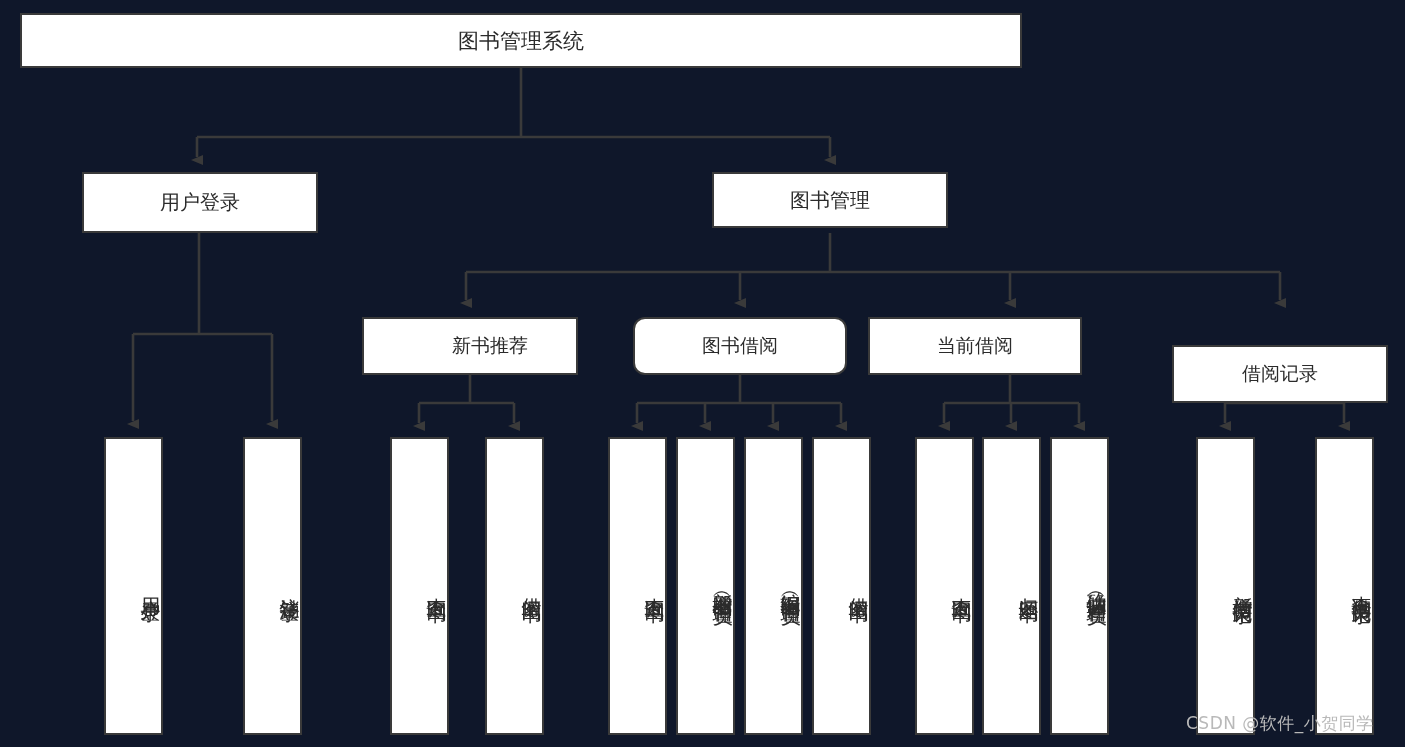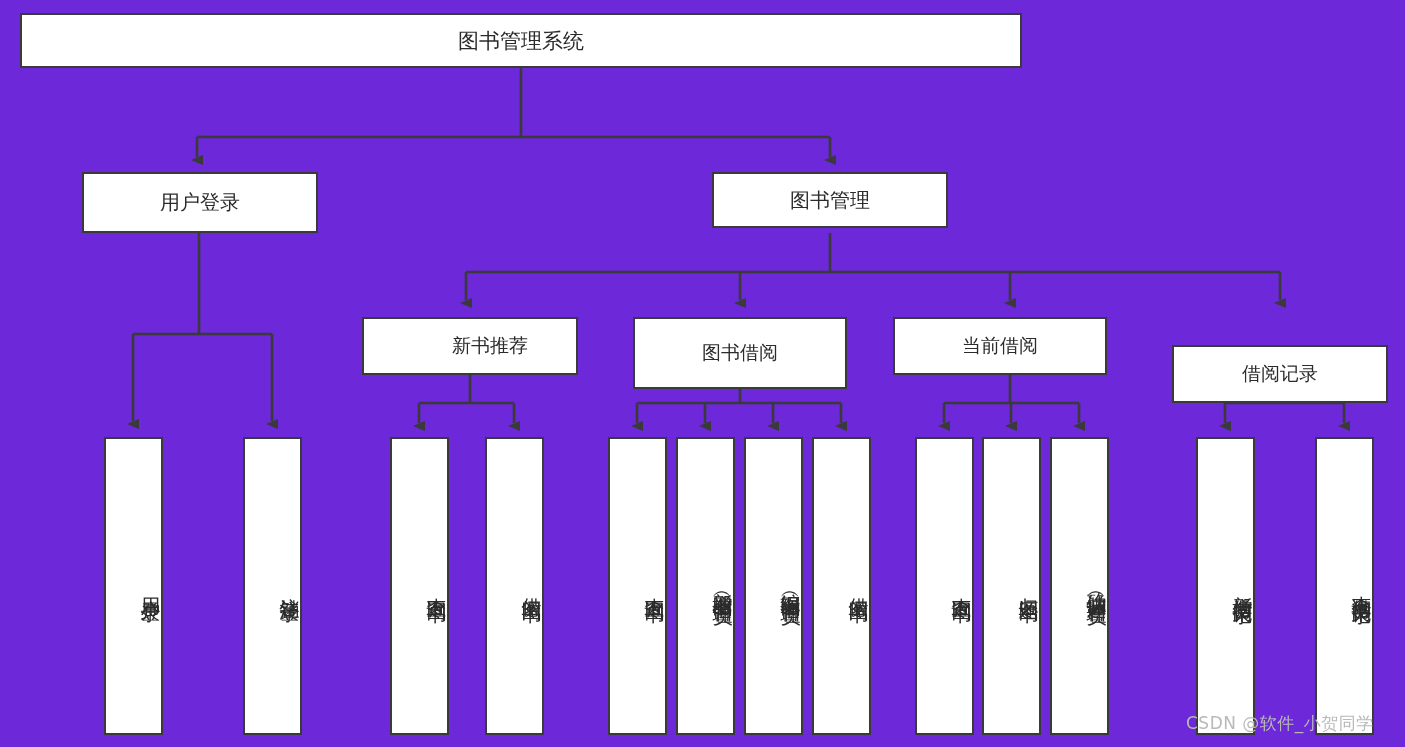--- a/index.html
+++ b/index.html
@@ -7,21 +7,21 @@
     padding: 0;
     background: #ffffff;
   }
   body {
     font-family: "DejaVu Sans", "Liberation Sans", sans-serif;
   }
   #canvas {
     position: relative;
     width: 1405px;
     height: 747px;
-    background: #6d28d9;
+    background: #0f172a;
     overflow: hidden;
   }
   .node {
     position: absolute;
     box-sizing: border-box;
     border: 2px solid #3a3a3a;
     background: #ffffff;
     color: #2b2b2b;
     display: flex;
     align-items: center;
@@ -133,24 +133,24 @@
   <div class="node level2" style="left:82px; top:172px; width:236px; height:61px;">
     <span class="lbl">用户登录</span>
   </div>
   <div class="node level2" style="left:712px; top:172px; width:236px; height:56px;">
     <span class="lbl">图书管理</span>
   </div>
 
   <div class="node level3" style="left:362px; top:317px; width:216px; height:58px;padding-left:40px;">
     <span class="lbl">新书推荐</span>
   </div>
-  <div class="node level3" style="left:633px; top:317px; width:214px; height:72px;">
+  <div class="node level3" style="left:633px; top:317px; width:214px; height:58px;border-radius:12px;">
     <span class="lbl">图书借阅</span>
   </div>
-  <div class="node level3" style="left:893px; top:317px; width:214px; height:58px;">
+  <div class="node level3" style="left:868px; top:317px; width:214px; height:58px;">
     <span class="lbl">当前借阅</span>
   </div>
   <div class="node level3" style="left:1172px; top:317px; width:216px; height:58px;margin-top:28px;">
     <span class="lbl">借阅记录</span>
   </div>
 
   <div class="node leaf" style="left:104px; top:437px; width:59px; height:298px;">
     <span class="lbl">用户登录</span>
   </div>
   <div class="node leaf" style="left:243px; top:437px; width:59px; height:298px;">

